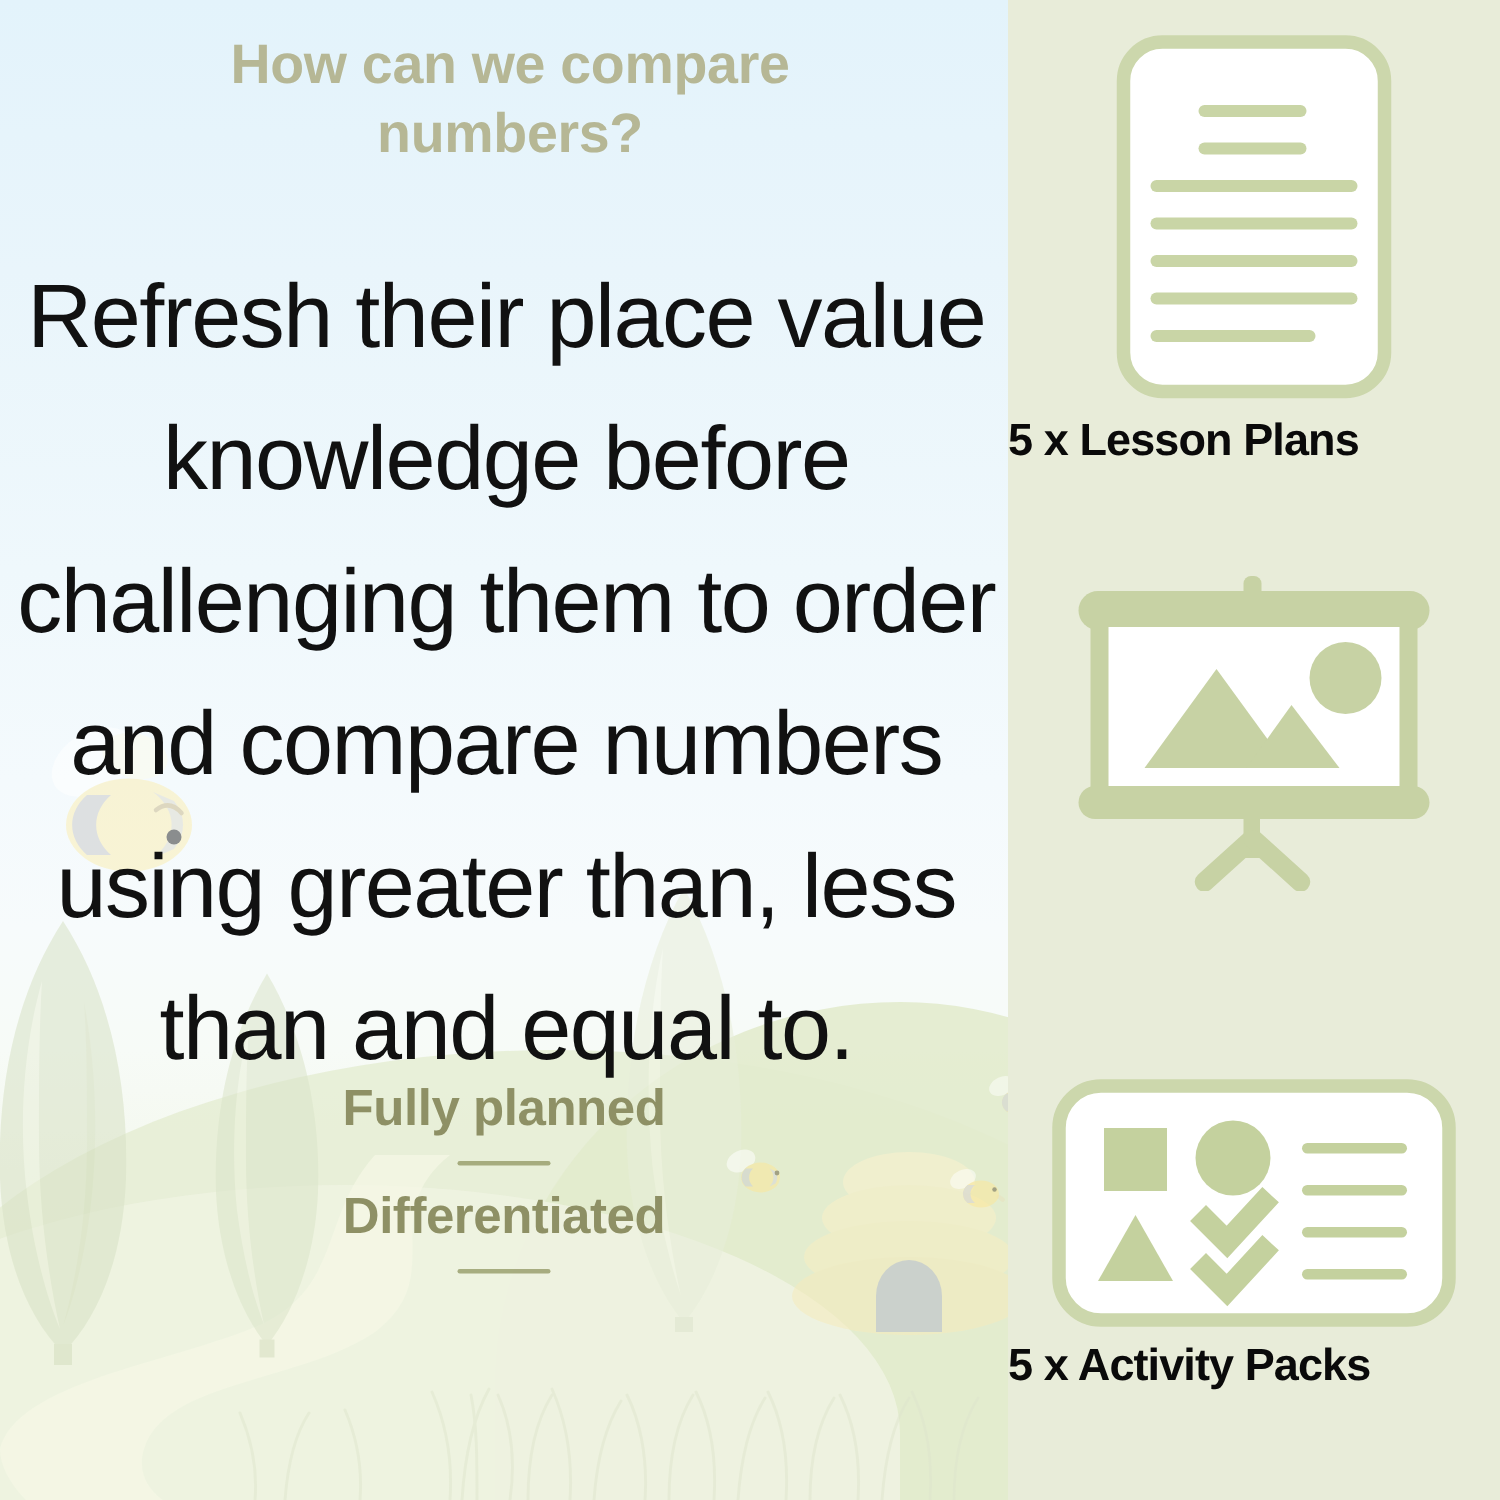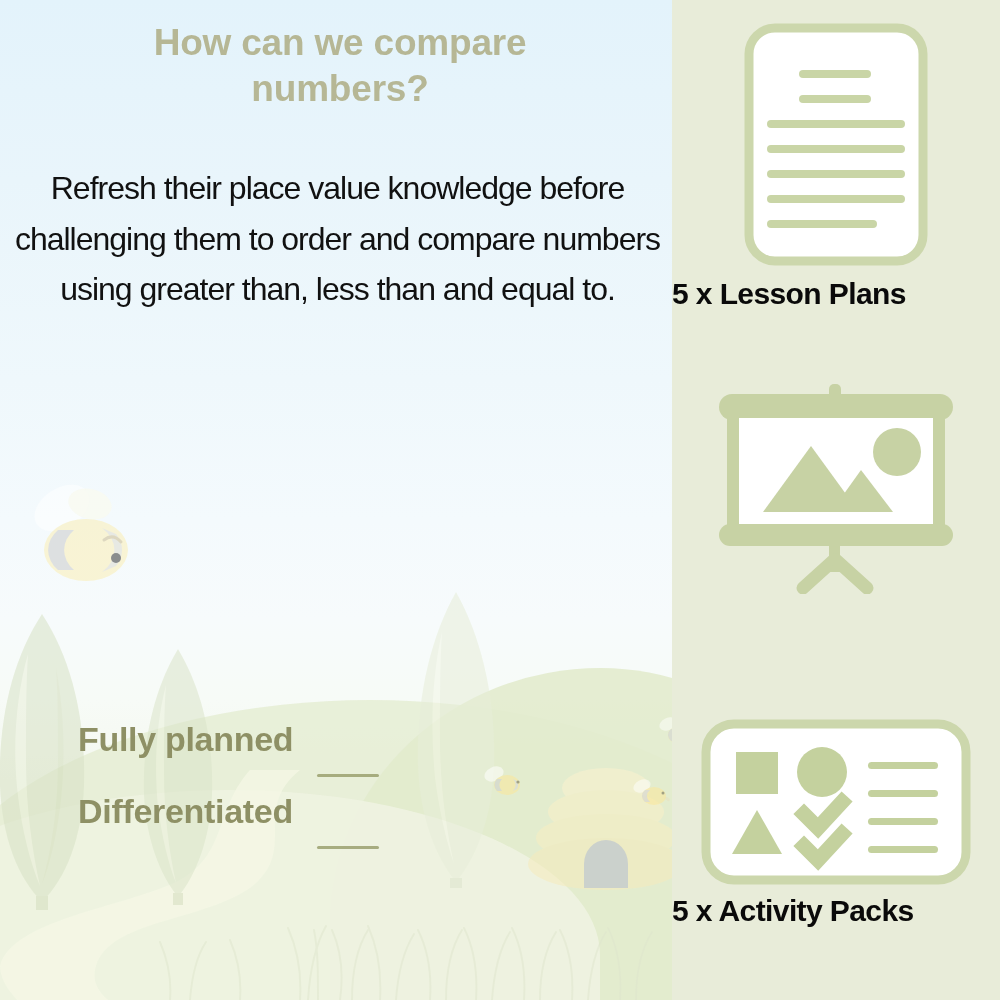--- a/index.html
+++ b/index.html
@@ -84,28 +84,28 @@
     position:absolute; left:60px; top:20px; width:560px;
     text-align:center;
     font-size:37px; font-weight:bold;
     line-height:1.24;
     color:#b6b795;
     letter-spacing:-.2px;
   }
   #body-copy {
     position:absolute; left:10px; top:163px; width:655px;
     text-align:center;
-    font-size:32px; font-weight:400;
+    font-size:60px; font-weight:400;
     line-height:1.585;
     color:#111111;
     letter-spacing:-1.0px;
   }
   #features {
-    position:absolute; left:78px; top:722px; width:540px;
-    text-align:left;
+    position:absolute; left:66px; top:722px; width:540px;
+    text-align:center;
     color:#8e9065;
   }
   .feature-label {
     font-size:34px; font-weight:bold;
     letter-spacing:-.3px;
     line-height:1.0;
   }
   .feature-rule {
     width:62px; height:3px;
     background:#9aa06f;

